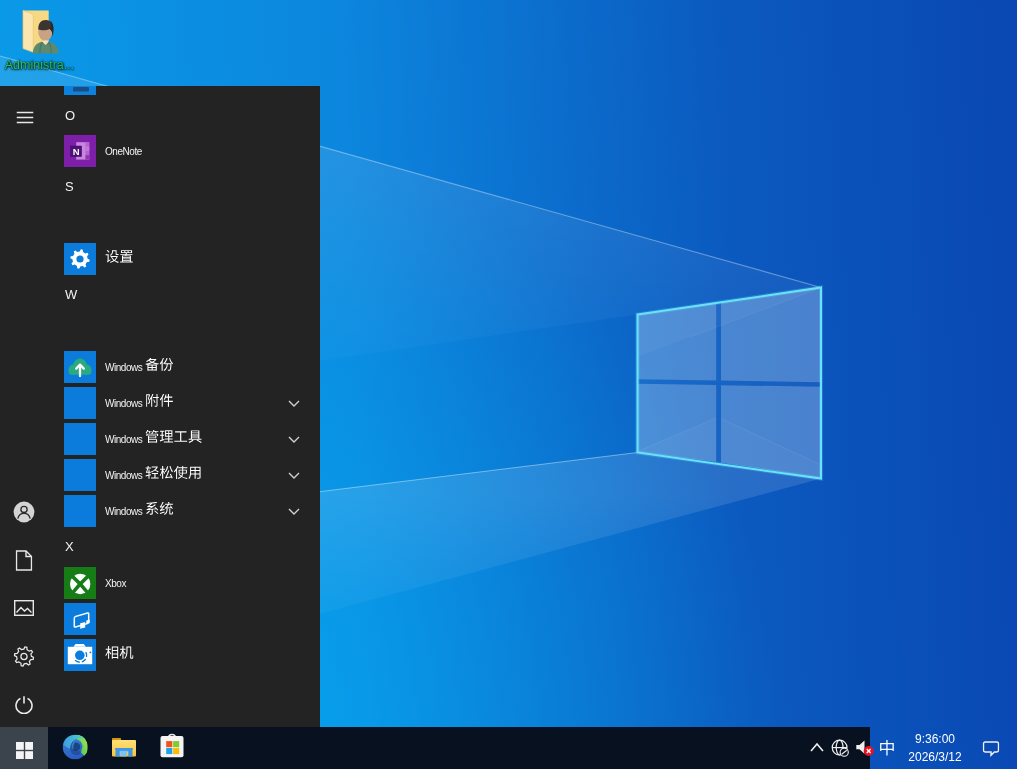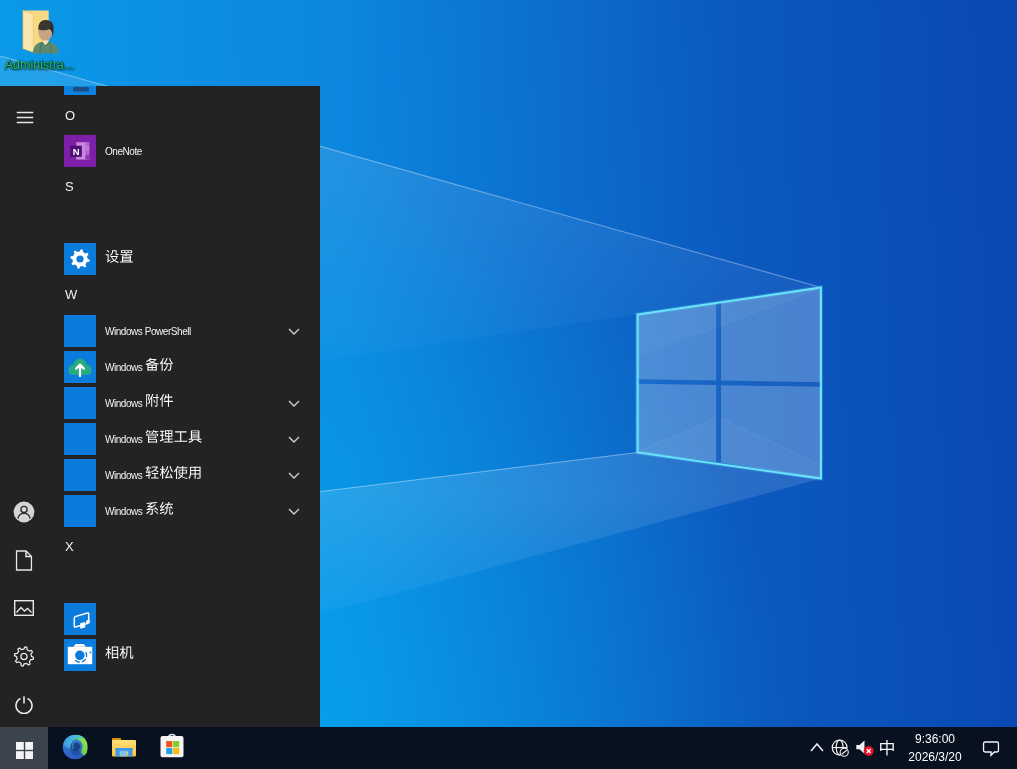--- a/index.html
+++ b/index.html
@@ -8,21 +8,21 @@
 #dicon svg { display:block; margin:0 auto; }
 #dlbl { margin-top:3px; font-size:12.5px; color:#22c55e; text-shadow:0 1px 2px rgba(0,0,0,0.95), 1px 0 2px rgba(0,0,0,0.6), 0 0 1px rgba(0,0,0,0.8); }
 #menu { position:absolute; left:0; top:86px; width:320px; height:641px; background:#232324; }
 .row { position:absolute; left:0; width:320px; height:36px; }
 .tico { position:absolute; left:64px; top:2px; }
 .lbl { position:absolute; left:105px; top:1px; height:36px; line-height:36px; font-size:10px; color:#f2f2f2; letter-spacing:-0.45px; white-space:nowrap; }
 .lbl .cjk { vertical-align:-2px; }
 .chev { position:absolute; left:288px; top:15px; }
 .hdr { position:absolute; left:65px; width:40px; height:28px; font-size:13px; color:#f2f2f2; }
 .ric { position:absolute; left:24px; transform:translateX(-50%); }
-#bar { position:absolute; left:0; top:727px; width:1017px; height:42px; background:#081120;padding-left:30px; }
+#bar { position:absolute; left:0; top:727px; width:870px; height:42px; background:#081120;padding-left:30px; }
 #sbtn { position:absolute; left:0; top:0; width:48px; height:42px; background:#3b434c; }
 #sbtn svg { position:absolute; left:15.5px; top:14.5px; }
 .tbico { position:absolute; top:50%; transform:translate(-50%,-50%); }
 #clock { position:absolute; left:897px; top:0; width:76px; height:42px; color:#fff; font-size:12px; text-align:center; }
 #clock div { height:18px; line-height:19px; }
 #clock { padding-top:3px; }
 .zhs { position:absolute; top:50%; transform:translate(-50%,-50%); }
 </style></head>
 <body>
 <svg id="wall" width="1017" height="769" viewBox="0 0 1017 769">
@@ -100,29 +100,20 @@
 <div class="row" style="top:155px">
       <svg class="tico" width="32" height="32" viewBox="0 0 32 32">
         <rect width="32" height="32" fill="#0b7cdc"></rect>
         <path d="M25.66,16.85 L25.29,18.79 L22.96,19.04 L21.54,21.20 L22.23,23.43 L20.59,24.54 L18.77,23.08 L16.24,23.60 L15.15,25.66 L13.21,25.29 L12.96,22.96 L10.80,21.54 L8.57,22.23 L7.46,20.59 L8.92,18.77 L8.40,16.24 L6.34,15.15 L6.71,13.21 L9.04,12.96 L10.46,10.80 L9.77,8.57 L11.41,7.46 L13.23,8.92 L15.76,8.40 L16.85,6.34 L18.79,6.71 L19.04,9.04 L21.20,10.46 L23.43,9.77 L24.54,11.41 L23.08,13.23 L23.60,15.76 Z M19.60,16.00 A3.60,3.60 0 1 0 12.40,16.00 A3.60,3.60 0 1 0 19.60,16.00 Z" fill="#fff" fill-rule="evenodd"></path>
       </svg>
       <span class="lbl"><svg class="cjk" width="28.6" height="15" viewBox="0 0 28.6 15">
           <path d="M1.7 0.6C2.5 1.3 3.5 2.2 3.9 2.8L4.6 2.1C4.2 1.5 3.2 0.6 2.4 -0.1ZM0.6 4.2V5.2H2.6V10.3C2.6 11 2.2 11.5 1.9 11.6C2.1 11.9 2.4 12.3 2.5 12.6C2.7 12.3 3.1 12 5.6 10.1C5.5 9.9 5.3 9.5 5.3 9.2L3.7 10.4V4.2ZM7 0.2V1.8C7 2.8 6.7 4 4.8 4.9C5 5.1 5.4 5.5 5.5 5.7C7.6 4.7 8 3.2 8 1.8V1.2H10.6V3.5C10.6 4.6 10.8 5 11.8 5C11.9 5 12.6 5 12.8 5C13.1 5 13.4 5 13.6 4.9C13.6 4.7 13.5 4.3 13.5 4C13.3 4 13 4.1 12.8 4.1C12.6 4.1 12 4.1 11.8 4.1C11.6 4.1 11.6 3.9 11.6 3.5V0.2ZM11.5 7C11 8.2 10.2 9.1 9.3 9.9C8.3 9.1 7.6 8.1 7 7ZM5.5 6V7H6.2L6 7.1C6.6 8.4 7.4 9.5 8.4 10.5C7.4 11.2 6.1 11.6 4.9 11.9C5.1 12.1 5.3 12.6 5.4 12.8C6.8 12.5 8.1 11.9 9.3 11.1C10.3 11.9 11.6 12.5 13.1 12.9C13.2 12.6 13.5 12.2 13.8 11.9C12.4 11.6 11.2 11.1 10.1 10.5C11.3 9.4 12.3 8 12.9 6.3L12.2 6L12 6Z M23.6 1H26V2.3H23.6ZM20.3 1H22.6V2.3H20.3ZM17 1H19.3V2.3H17ZM17 5.6V11.6H15.1V12.4H27.8V11.6H25.9V5.6H21.4L21.6 4.8H27.5V3.9H21.7L21.9 3.1H27.1V0.2H16V3.1H20.8L20.7 3.9H15.3V4.8H20.5L20.4 5.6ZM18 11.6V10.7H24.8V11.6ZM18 7.8H24.8V8.6H18ZM18 7.1V6.3H24.8V7.1ZM18 9.2H24.8V10.1H18Z" fill="#ffffff"></path>
         </svg></span>
     </div>
 <div class="hdr" style="top:201px">W</div>
-<div class="row" style="top:227px">
-      <svg class="tico" width="32" height="32" viewBox="0 0 32 32">
-        <rect width="32" height="32" fill="#0b7cdc"></rect>
-      </svg>
-      <span class="lbl">Windows&nbsp;PowerShell</span>
-      <svg class="chev" width="12" height="7" viewBox="0 0 12 7">
-        <path d="M1 1 L6 6 L11 1" fill="none" stroke="#d0d0d0" stroke-width="1.4"></path>
-      </svg>
-    </div>
 <div class="row" style="top:263px">
       <svg class="tico" width="32" height="32" viewBox="0 0 32 32">
         <rect width="32" height="32" fill="#0b7cdc"></rect>
         <g fill="#28ab7e">
           <circle cx="16" cy="14.2" r="6.6"></circle>
           <circle cx="9.6" cy="18.6" r="5"></circle>
           <circle cx="22.4" cy="18.6" r="5"></circle>
           <rect x="4.6" y="16.5" width="22.8" height="7.2" rx="3.5"></rect>
         </g>
         <g stroke="#fff" stroke-width="2.3" fill="none" stroke-linecap="round" stroke-linejoin="round">
@@ -172,20 +163,31 @@
         <rect width="32" height="32" fill="#0b7cdc"></rect>
       </svg>
       <span class="lbl">Windows&nbsp;<svg class="cjk" width="28.6" height="15" viewBox="0 0 28.6 15">
           <path d="M4.1 8.5C3.3 9.5 2.1 10.6 1 11.3C1.3 11.4 1.7 11.8 1.9 12C3 11.2 4.3 10 5.2 8.9ZM9.1 9C10.3 9.9 11.8 11.2 12.5 12L13.4 11.4C12.6 10.6 11.1 9.3 9.9 8.4ZM9.5 5.4C9.9 5.7 10.3 6.1 10.7 6.5L4.4 6.9C6.5 5.9 8.7 4.5 10.8 2.9L10 2.3C9.3 2.8 8.5 3.4 7.7 3.9L4.2 4.1C5.2 3.4 6.3 2.5 7.3 1.5C9.1 1.3 10.9 1 12.2 0.7L11.5 -0.2C9.2 0.4 5 0.8 1.5 0.9C1.6 1.2 1.8 1.6 1.8 1.9C3.1 1.8 4.4 1.7 5.7 1.6C4.8 2.6 3.7 3.4 3.4 3.7C2.9 4 2.6 4.2 2.3 4.2C2.4 4.5 2.6 5 2.6 5.2C2.9 5.1 3.4 5 6.3 4.9C5 5.6 4 6.2 3.5 6.4C2.6 6.9 2 7.1 1.5 7.2C1.6 7.5 1.8 8 1.8 8.2C2.2 8 2.8 8 6.7 7.7V11.4C6.7 11.6 6.7 11.6 6.4 11.6C6.2 11.7 5.4 11.7 4.6 11.6C4.7 11.9 4.9 12.4 5 12.7C6 12.7 6.7 12.7 7.2 12.5C7.7 12.3 7.8 12 7.8 11.4V7.6L11.4 7.3C11.8 7.8 12.1 8.2 12.4 8.6L13.2 8.1C12.7 7.2 11.4 5.9 10.3 4.9Z M24.3 6.7V11.2C24.3 12.2 24.5 12.6 25.5 12.6C25.7 12.6 26.6 12.6 26.8 12.6C27.7 12.6 27.9 12 28 10.1C27.7 10 27.3 9.8 27.1 9.6C27 11.4 27 11.6 26.7 11.6C26.5 11.6 25.8 11.6 25.7 11.6C25.4 11.6 25.3 11.6 25.3 11.2V6.7ZM21.6 6.7C21.5 9.5 21.2 11.1 18.8 11.9C19.1 12.1 19.4 12.5 19.5 12.8C22.1 11.7 22.5 9.9 22.7 6.7ZM14.9 10.9 15.1 12C16.4 11.6 18.1 11.1 19.7 10.5L19.5 9.6C17.8 10.1 16.1 10.6 14.9 10.9ZM22.8 -0.1C23.1 0.5 23.4 1.3 23.6 1.8H20.1V2.7H22.7C22.1 3.6 21.1 4.9 20.7 5.3C20.5 5.5 20.1 5.6 19.8 5.7C19.9 5.9 20.1 6.5 20.2 6.7C20.6 6.6 21.2 6.5 26.4 6C26.6 6.4 26.8 6.8 27 7L27.9 6.5C27.4 5.7 26.5 4.4 25.7 3.4L24.9 3.8C25.2 4.2 25.5 4.7 25.8 5.2L21.9 5.5C22.6 4.7 23.4 3.6 24 2.7H27.9V1.8H23.7L24.7 1.5C24.5 1 24.1 0.2 23.8 -0.3ZM15.2 5.7C15.4 5.6 15.7 5.5 17.4 5.2C16.8 6.1 16.2 6.8 16 7.1C15.5 7.6 15.2 8 14.9 8.1C15 8.3 15.2 8.9 15.2 9.1C15.5 8.9 16 8.8 19.6 8C19.5 7.8 19.5 7.3 19.6 7L16.9 7.6C17.9 6.3 19 4.8 19.9 3.2L19 2.7C18.7 3.2 18.4 3.7 18.1 4.2L16.3 4.4C17.2 3.2 18.1 1.6 18.7 0.1L17.6 -0.4C17 1.4 16 3.2 15.6 3.7C15.3 4.2 15 4.5 14.8 4.5C14.9 4.9 15.1 5.4 15.2 5.7Z" fill="#ffffff"></path>
         </svg></span>
       <svg class="chev" width="12" height="7" viewBox="0 0 12 7">
         <path d="M1 1 L6 6 L11 1" fill="none" stroke="#d0d0d0" stroke-width="1.4"></path>
       </svg>
     </div>
 <div class="hdr" style="top:453px">X</div>
+<div class="row" style="top:479px">
+      <svg class="tico" width="32" height="32" viewBox="0 0 32 32">
+        <rect width="32" height="32" fill="#167d16"></rect>
+        <circle cx="16.2" cy="17" r="10.2" fill="#fff"></circle>
+        <g stroke="#167d16" fill="none" stroke-linecap="round">
+          <path d="M8.9 9.8 C12.5 13 19.8 20.8 23.1 25" stroke-width="3.6"></path>
+          <path d="M23.4 9.8 C19.8 13 12.6 20.8 9.3 25" stroke-width="3.6"></path>
+        </g>
+      </svg>
+      <span class="lbl">Xbox</span>
+    </div>
 <div class="row" style="top:515px">
       <svg class="tico" width="32" height="32" viewBox="0 0 32 32">
         <rect width="32" height="32" fill="#0b7cdc"></rect>
         <g transform="skewY(-16)">
           <rect x="10.3" y="16.8" width="14.4" height="10.4" rx="1.2" fill="none" stroke="#fff" stroke-width="1.5" stroke-linejoin="round"></rect>
           <rect x="16.2" y="25" width="5" height="5.5" fill="#fff"></rect>
           <rect x="22.3" y="24" width="3.4" height="3.4" fill="#fff"></rect>
         </g>
       </svg>
     </div>
@@ -310,17 +312,17 @@
           <path d="M15.1 9.6 L11.3 13.4"></path>
         </g>
       </svg></span>
  <span class="zhs" style="left:886.5px">
       <svg class="zhs" width="17.0" height="18" viewBox="0 0 17.0 18">
         <path d="M7.8 0.9V4H1.6V12H2.9V11H7.8V16.5H9.1V11H14V12H15.3V4H9.1V0.9ZM2.9 9.7V5.2H7.8V9.7ZM14 9.7H9.1V5.2H14Z" fill="#ffffff"></path>
       </svg>
     </span>
  <div id="clock">
       <div>9:36:00</div>
-      <div>2026/3/20</div>
+      <div>2026/3/12</div>
     </div>
  <span class="tbico" style="left:991px;margin-top:3px"><svg width="17" height="16" viewBox="0 0 17 16">
         <path d="M2.7 1 H14.3 A1.7 1.7 0 0 1 16 2.7 V9.3 A1.7 1.7 0 0 1 14.3 11 H11.8 L8.5 14.3 V11 H2.7 A1.7 1.7 0 0 1 1 9.3 V2.7 A1.7 1.7 0 0 1 2.7 1 Z" fill="none" stroke="#f2f2f2" stroke-width="1.4"></path>
       </svg></span>
 </div>
 </body></html>

